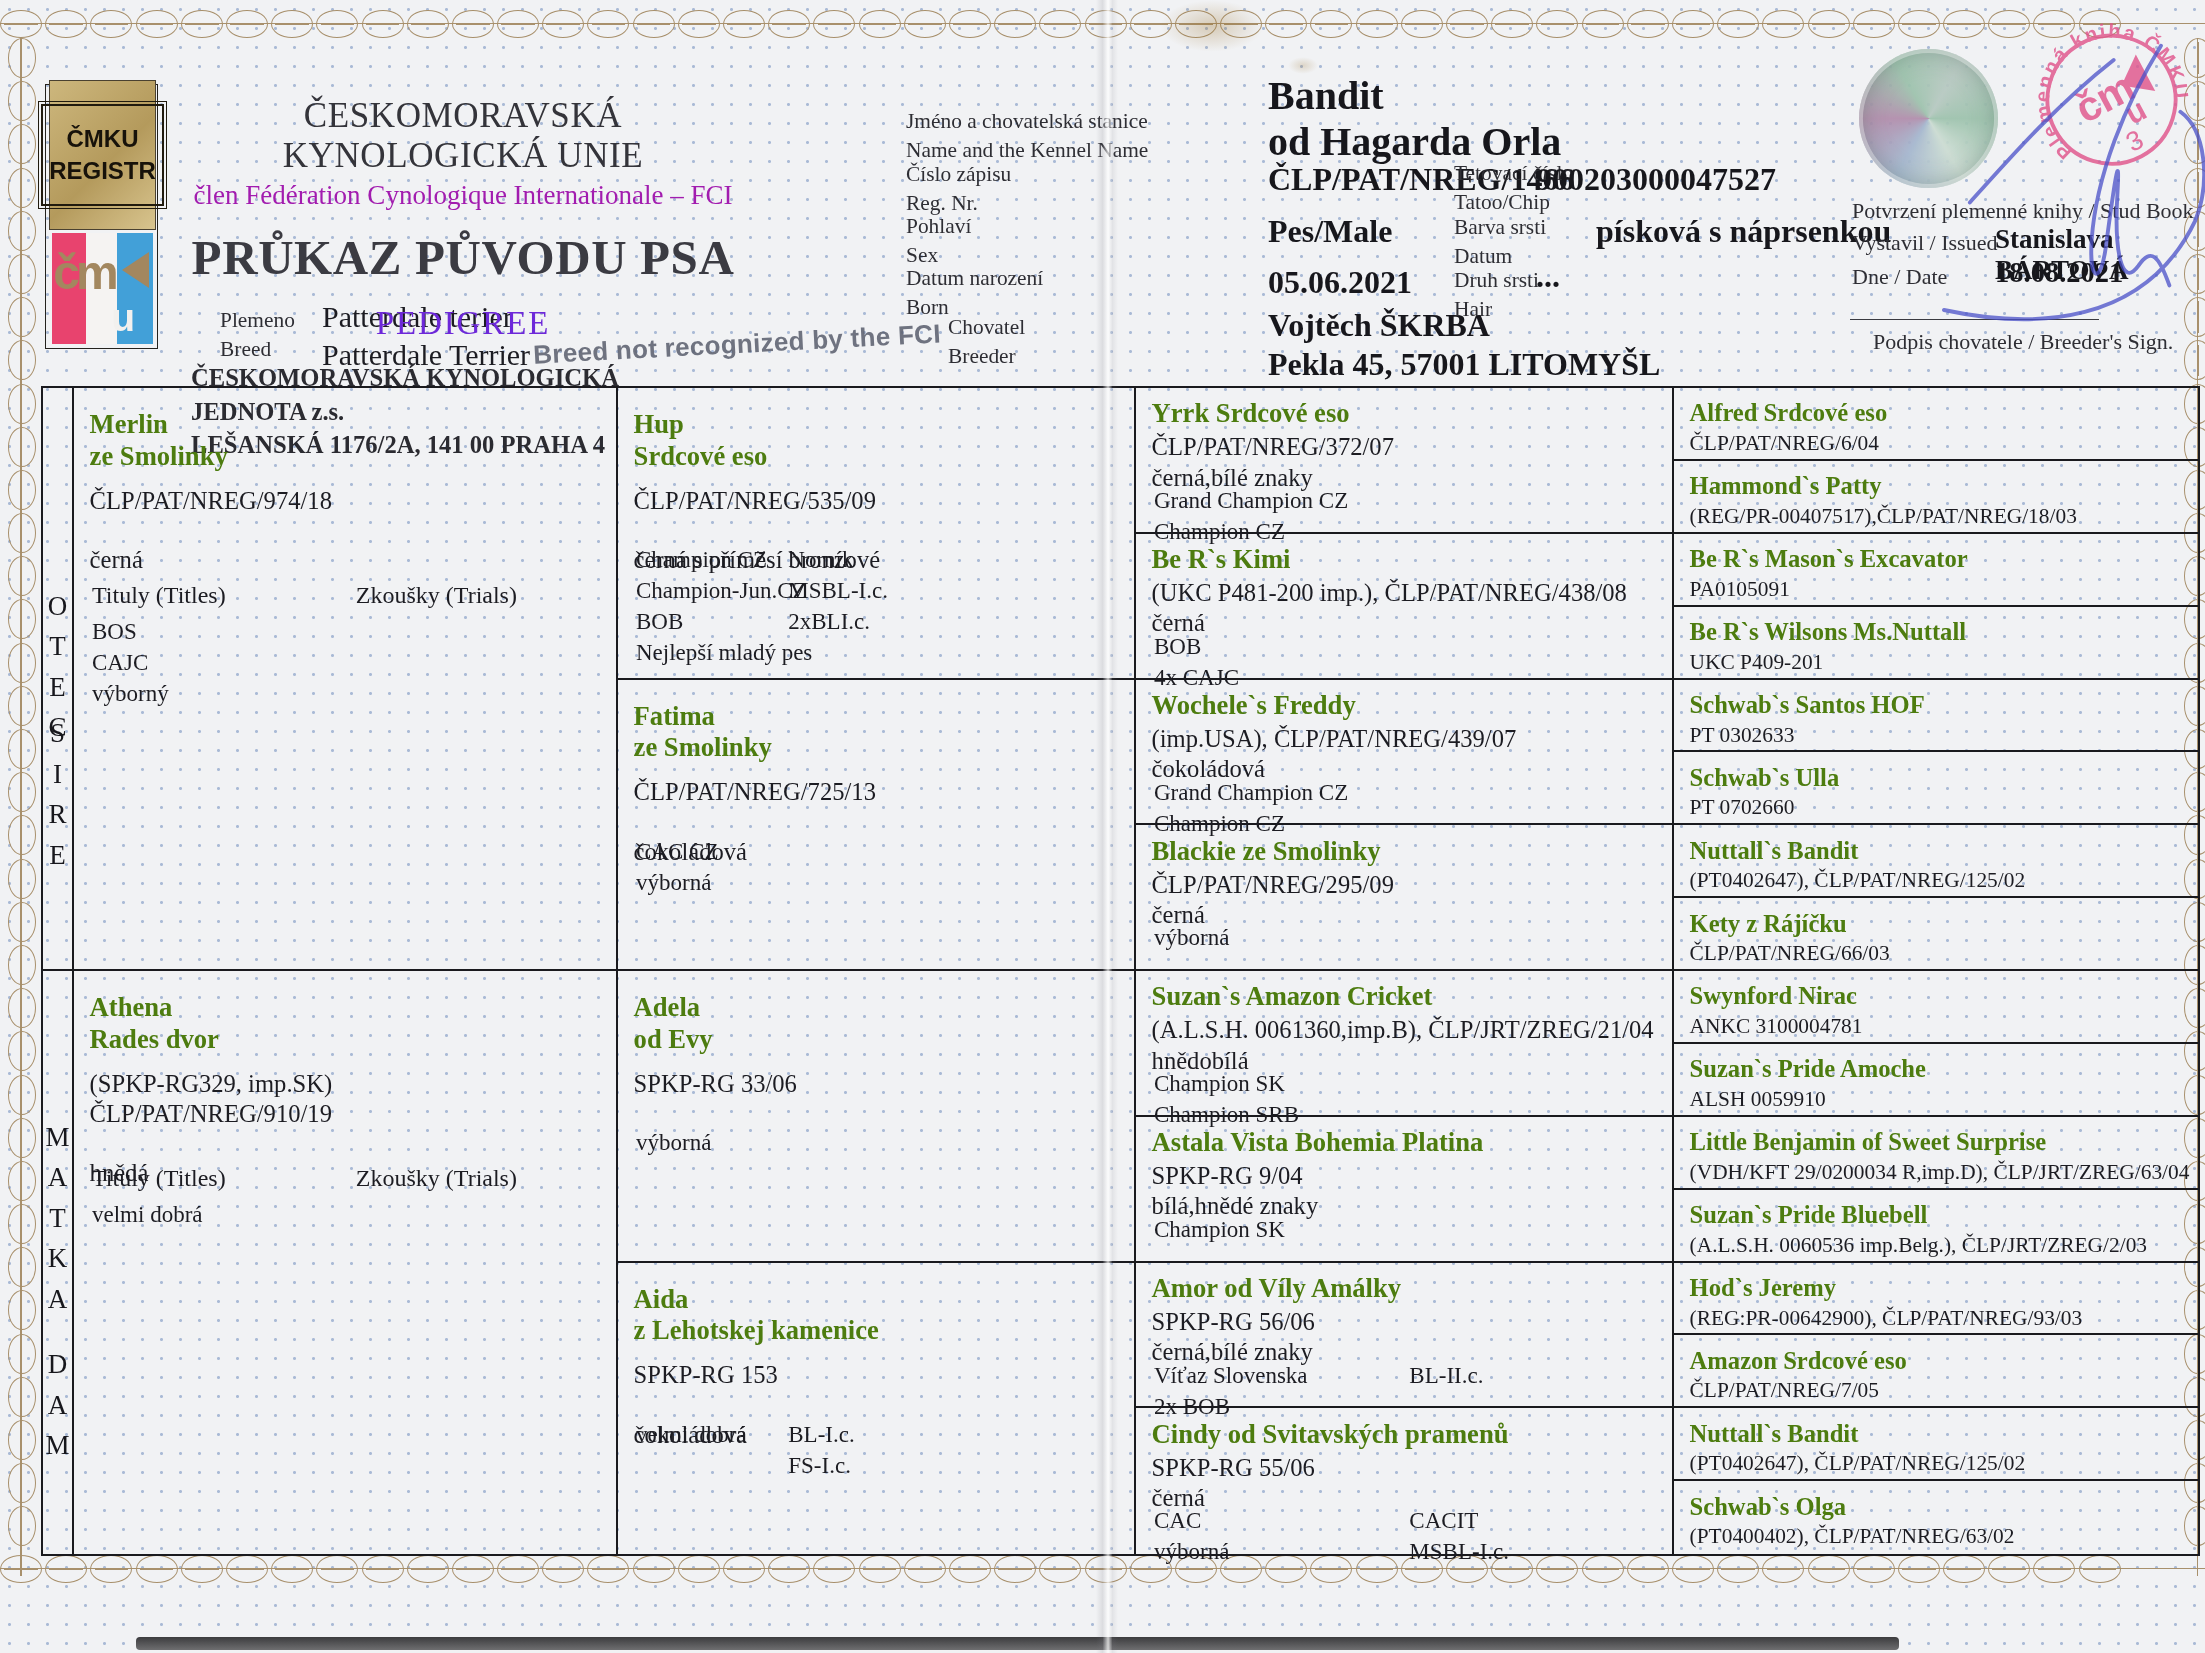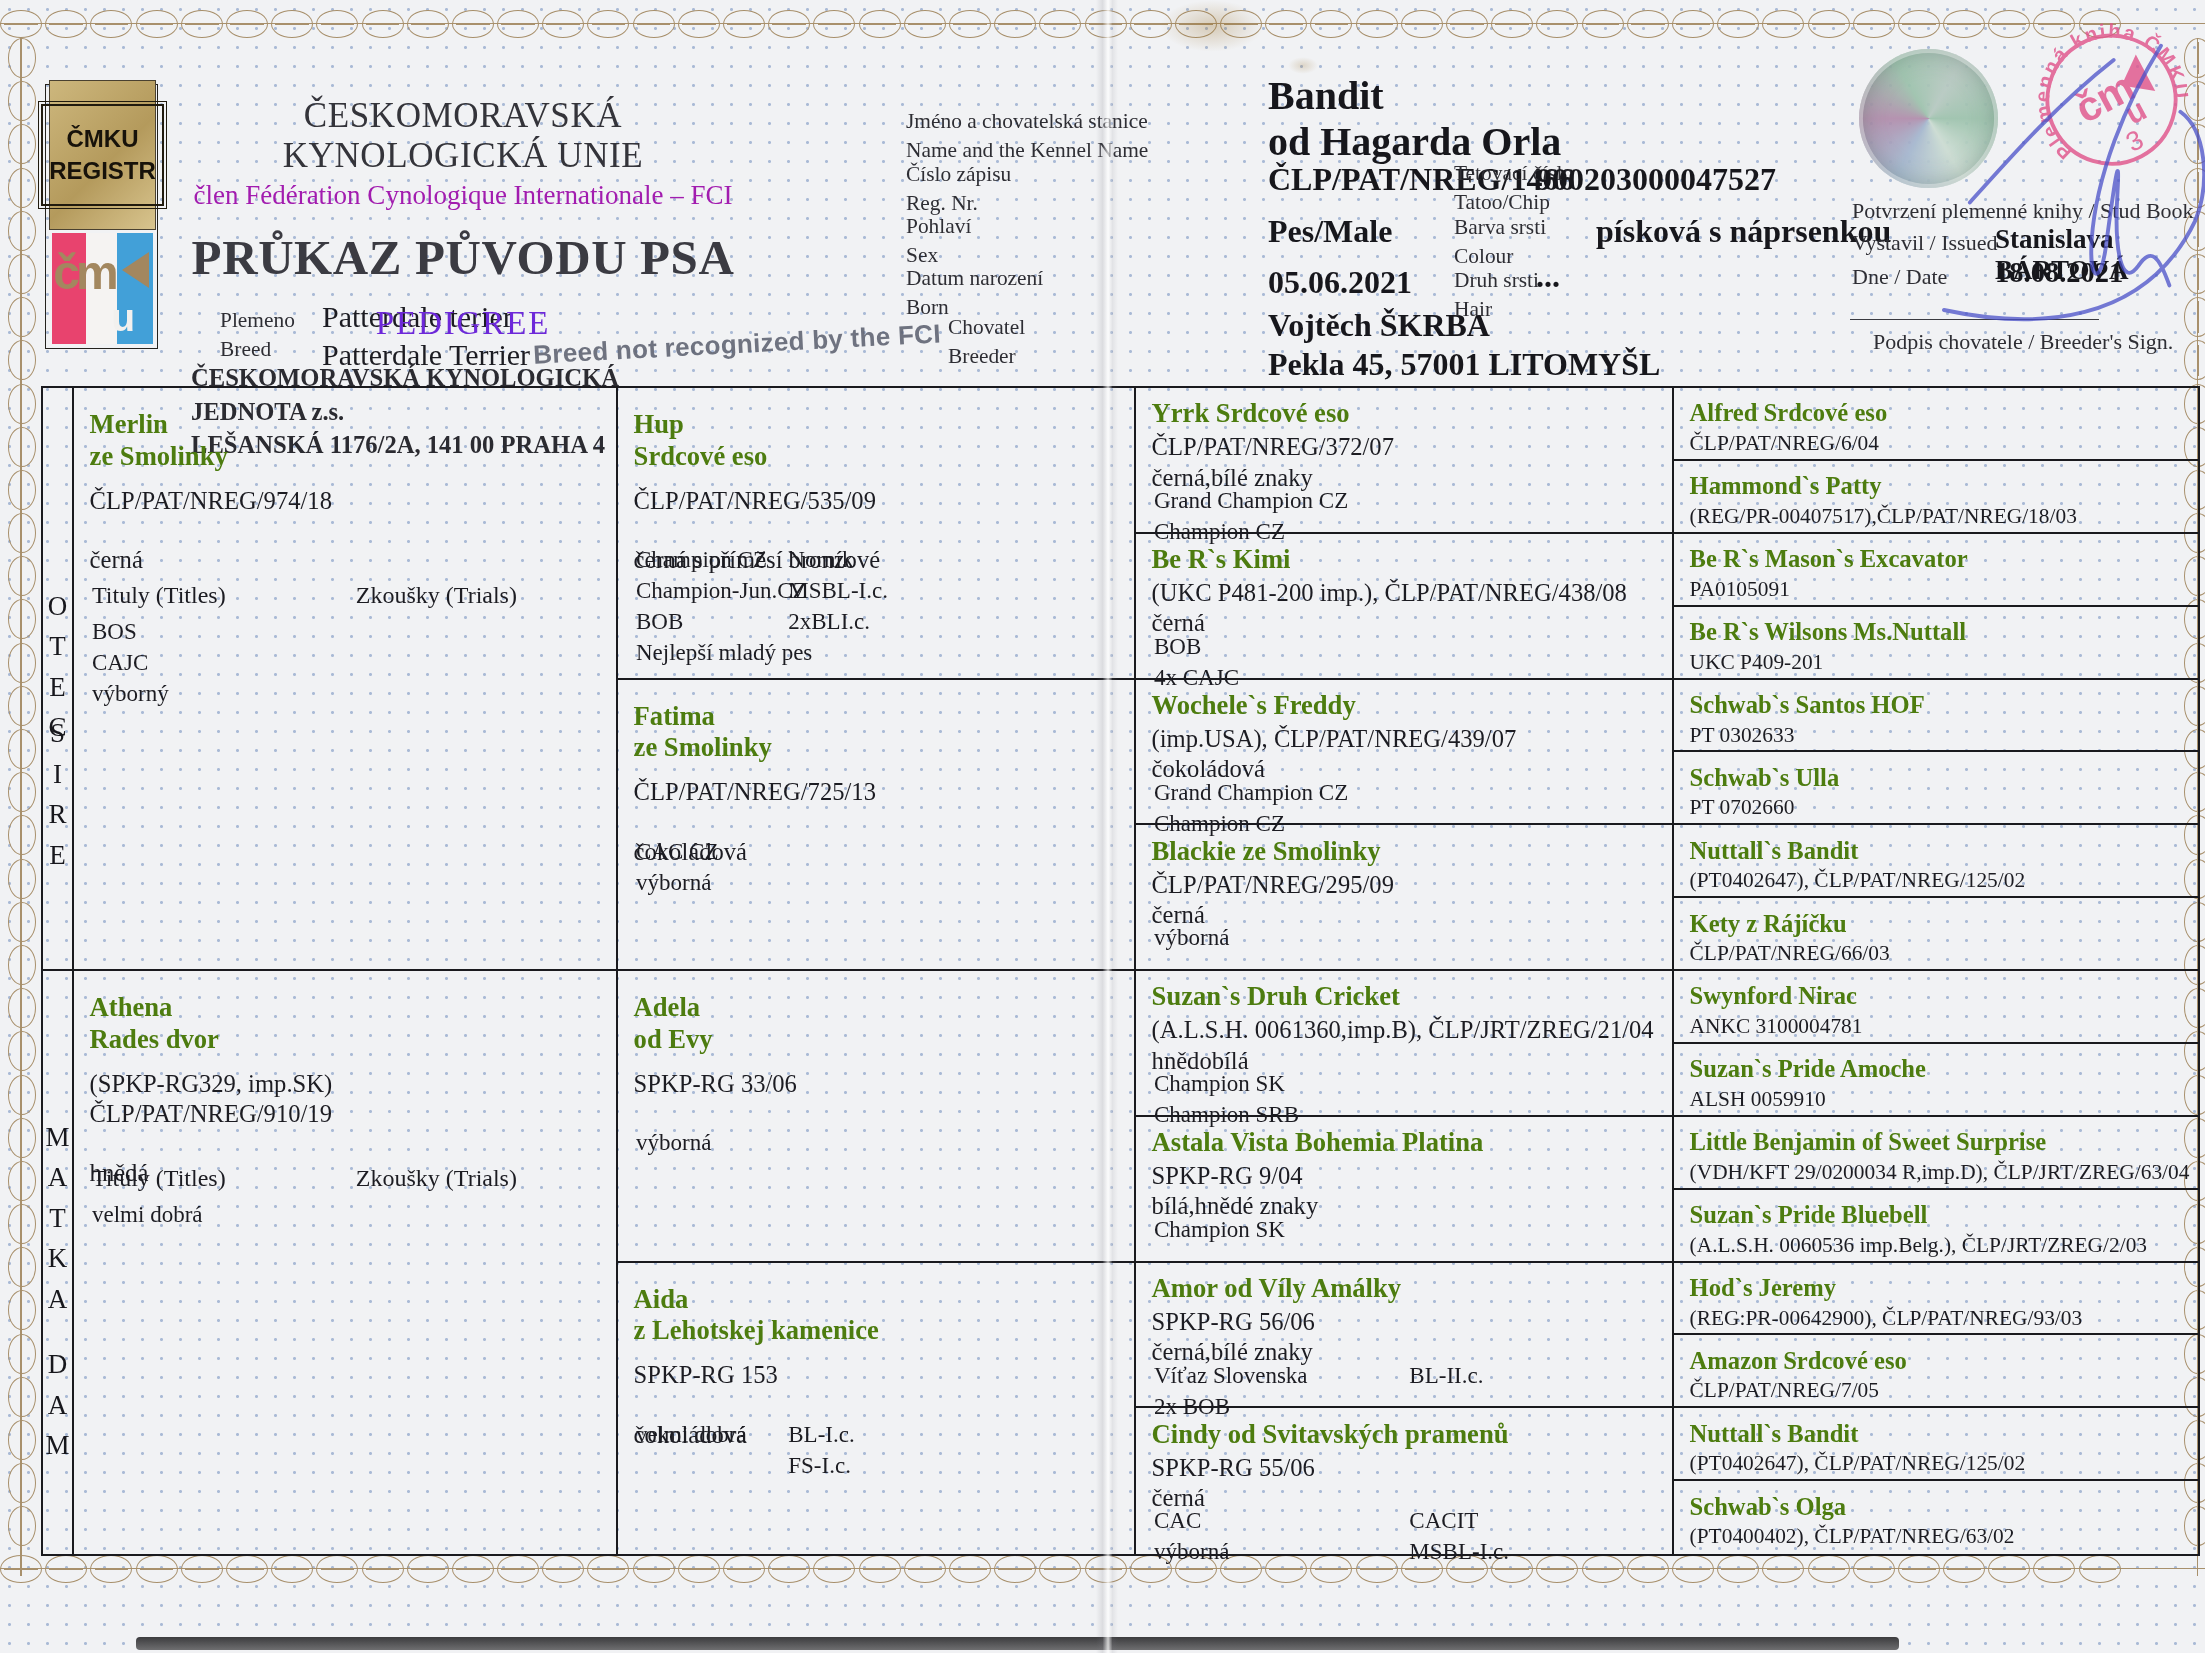--- a/index.html
+++ b/index.html
@@ -307,21 +307,21 @@
 <div class="abs val" style="left:1268px;top:264px">05.06.2021</div>
 <div class="abs lbl" style="left:948px;top:313px">Chovatel
 Breeder</div>
 <div class="abs val" style="left:1268px;top:306px;font-size:32px;line-height:1.22">Vojtěch ŠKRBA
 Pekla 45, 57001 LITOMYŠL</div>
 
 <div class="abs lbl" style="left:1454px;top:159px">Tetovací číslo
 Tatoo/Chip</div>
 <div class="abs val" style="left:1536px;top:161px">900203000047527</div>
 <div class="abs lbl" style="left:1454px;top:213px">Barva srsti
-Colour</div>
+Datum</div>
 <div class="abs val" style="left:1596px;top:213px">písková s náprsenkou</div>
 <div class="abs lbl" style="left:1454px;top:266px">Druh srsti
 Hair</div>
 <div class="abs val" style="left:1536px;top:258px">...</div>
 
 <div class="abs holo"></div>
 <svg class="abs" style="left:2021px;top:23px;z-index:3" width="181" height="156" viewBox="0 0 280 240">
   <g transform="rotate(-28 140 118)" fill="none" stroke="#e0558c" opacity="0.82">
     <circle cx="140" cy="118" r="99" stroke-width="6"></circle>
     <path id="arcp" d="M 52,160 A 97,97 0 1 1 228,160" stroke="none"></path>
@@ -463,21 +463,21 @@
     <div class="titles">Grand Champion CZ
 Champion CZ</div>
     <div class="trials"></div>
   </div>
   <div class="cell g3" style="grid-area:7/4/9/5">
     <div class="flow"><div class="nm">Blackie ze Smolinky</div><div class="rg">ČLP/PAT/NREG/295/09</div><div class="cl g3cl">černá</div></div>
     <div class="titles">výborná</div>
     <div class="trials"></div>
   </div>
   <div class="cell g3" style="grid-area:9/4/11/5">
-    <div class="flow"><div class="nm">Suzan`s Druh Cricket</div><div class="rg">(A.L.S.H. 0061360,imp.B), ČLP/JRT/ZREG/21/04</div><div class="cl g3cl">hnědobílá</div></div>
+    <div class="flow"><div class="nm">Suzan`s Amazon Cricket</div><div class="rg">(A.L.S.H. 0061360,imp.B), ČLP/JRT/ZREG/21/04</div><div class="cl g3cl">hnědobílá</div></div>
     <div class="titles">Champion SK
 Champion SRB</div>
     <div class="trials"></div>
   </div>
   <div class="cell g3" style="grid-area:11/4/13/5">
     <div class="flow"><div class="nm">Astala Vista Bohemia Platina</div><div class="rg">SPKP-RG 9/04</div><div class="cl g3cl">bílá,hnědé znaky</div></div>
     <div class="titles">Champion SK</div>
     <div class="trials"></div>
   </div>
   <div class="cell g3" style="grid-area:13/4/15/5">

